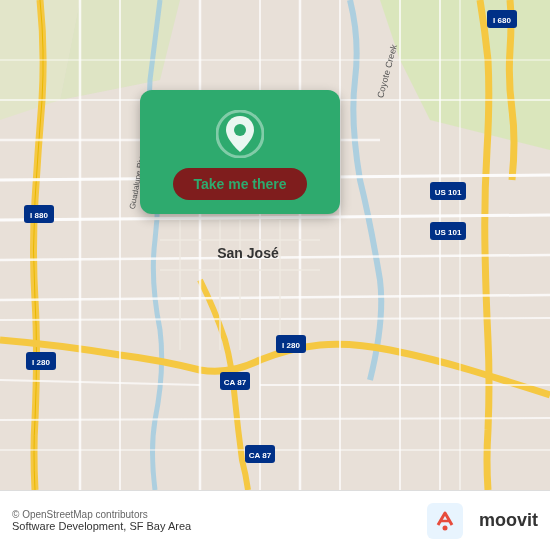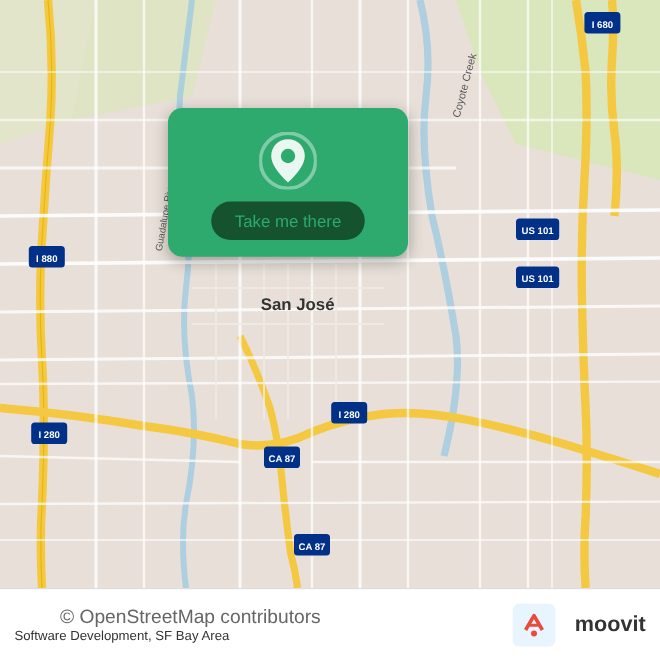--- a/index.html
+++ b/index.html
@@ -41,27 +41,27 @@
       box-shadow: 0 4px 12px rgba(0,0,0,0.3);
     }
 
     #popup-pin {
       width: 48px;
       height: 48px;
       margin-bottom: 10px;
     }
 
     #popup-button {
-      background: #14532d;
+      background: #7f1d1d;
       color: #2eaa6e;
       border: none;
       border-radius: 20px;
       padding: 8px 20px;
       font-size: 14px;
-      font-weight: normal;
+      font-weight: bold;
       cursor: pointer;
       white-space: nowrap;
     }
 
     
     #footer {
       width: 550px;
       height: 60px;
       background: white;
       border-top: 1px solid #ddd;
@@ -70,23 +70,22 @@
       justify-content: space-between;
       padding: 0 12px;
     }
 
     #footer-left {
       display: flex;
       flex-direction: column;
     }
 
     #copyright-text {
-      font-size: 16px;
+      font-size: 10px;
       color: #666;
-      margin-left: 38px;
     }
 
     #app-title {
       font-size: 11px;
       color: #333;
       font-weight: 500;
     }
 
     #moovit-logo {
       display: flex;

